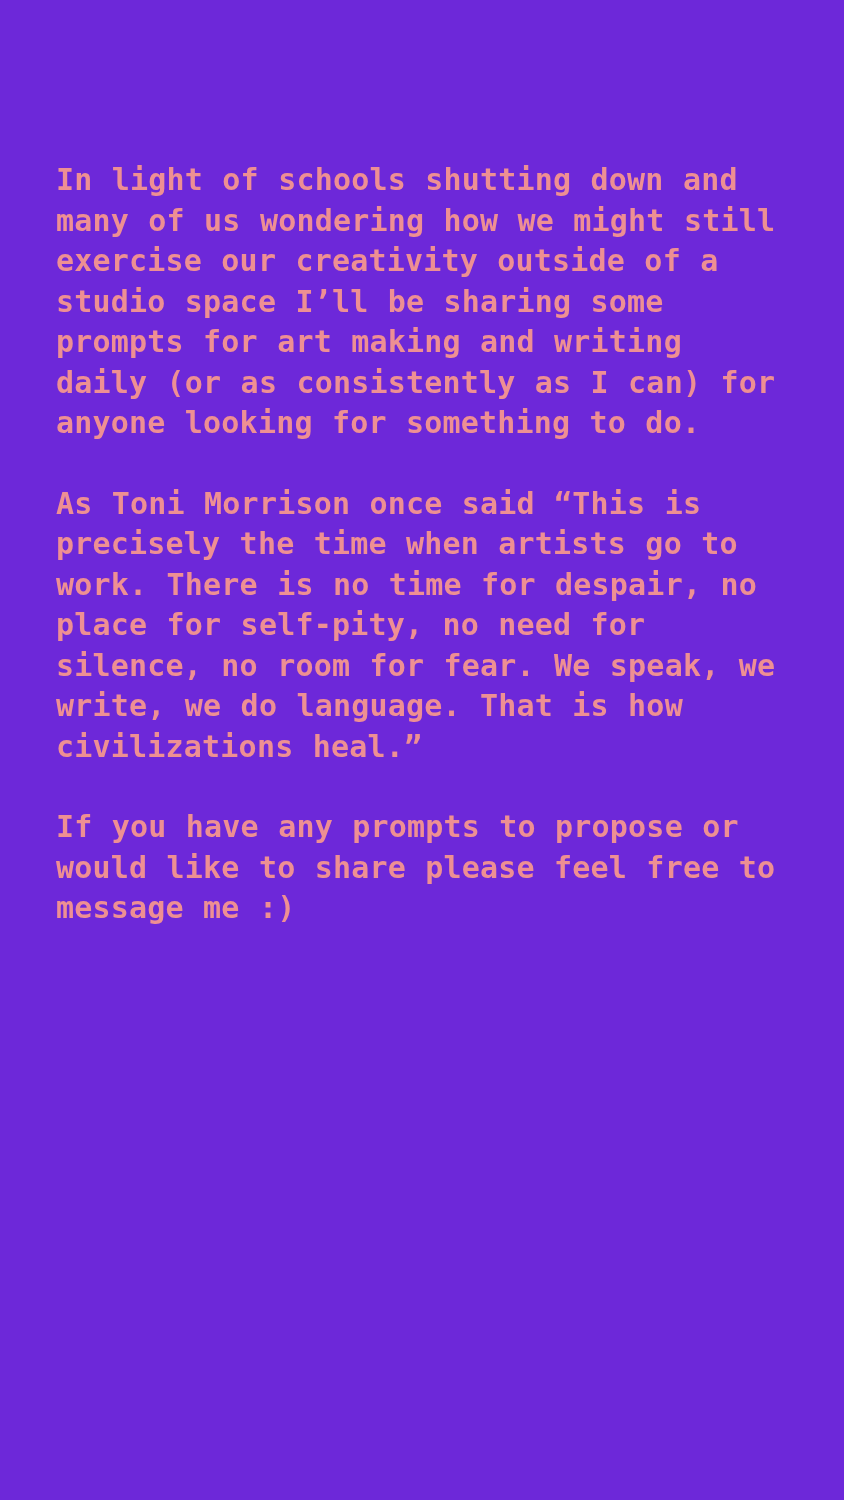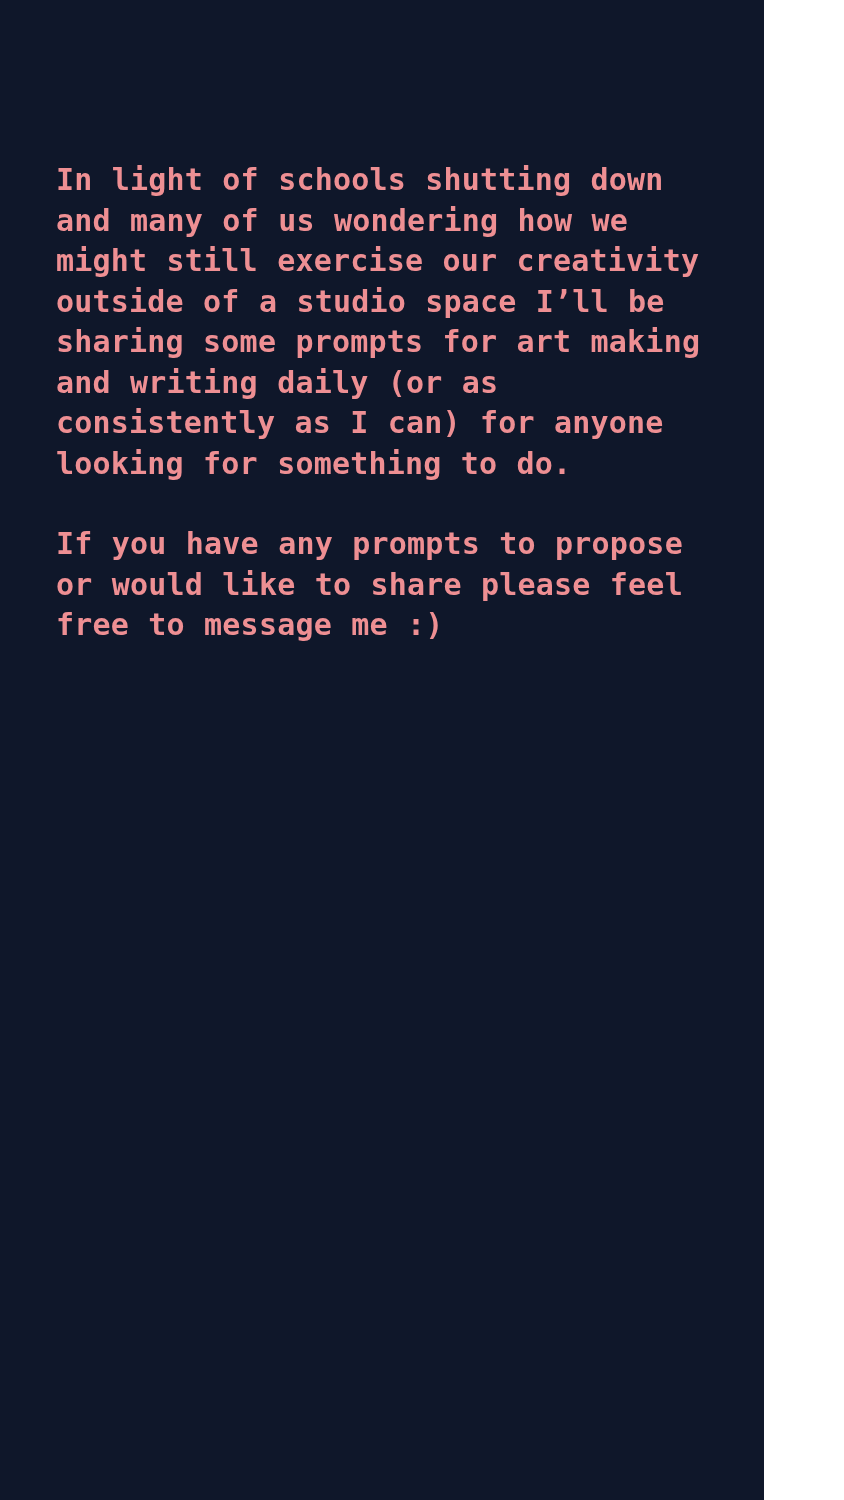--- a/index.html
+++ b/index.html
@@ -8,24 +8,24 @@
   }
   body {
     width: 844px;
     height: 1500px;
     background: #ffffff;
     font-family: "DejaVu Sans Mono", "Liberation Mono", monospace;
     overflow: hidden;
   }
   .page {
     box-sizing: border-box;
-    width: 764px;
+    width: 844px;
     height: 1500px;
     padding: 160px 56px 0 56px;
-    background: #0f172a;
+    background: #6d28d9;
   }
   .paragraph {
     color: #ee8f93;
     font-family: "DejaVu Sans Mono", "Liberation Mono", monospace;
     font-size: 30px;
     font-weight: bold;
     line-height: 40.5px;
     letter-spacing: 0.2px;
     margin: 0 0 40px 0;
     white-space: pre-wrap;
@@ -33,14 +33,15 @@
   }
   .paragraph:last-child {
     margin-bottom: 16px;
   }
 </style>
 </head>
 <body>
 
 <div class="page">
   <p class="paragraph">In light of schools shutting down and many of us wondering how we might still exercise our creativity outside of a studio space I’ll be sharing some prompts for art making and writing daily (or as consistently as I can) for anyone looking for something to do.</p>
+  <p class="paragraph">As Toni Morrison once said “This is precisely the time when artists go to work. There is no time for despair, no place for self-pity, no need for silence, no room for fear. We speak, we write, we do language. That is how civilizations heal.”</p>
   <p class="paragraph">If you have any prompts to propose or would like to share please feel free to message me :)</p>
 </div>
 
 </body></html>

